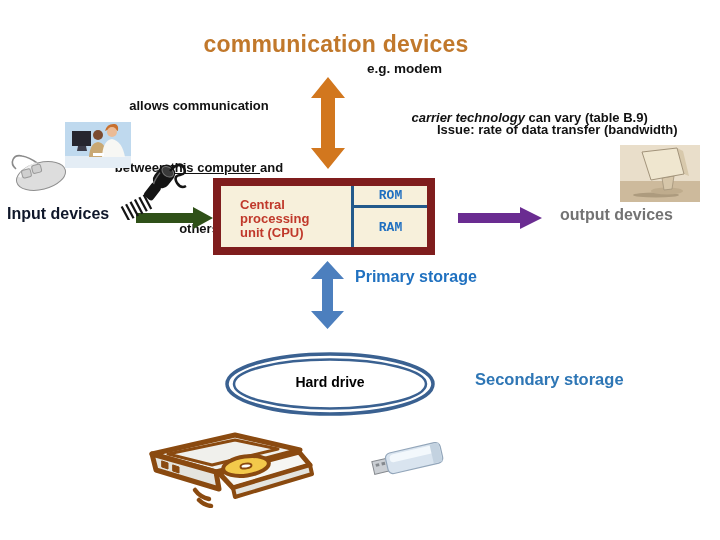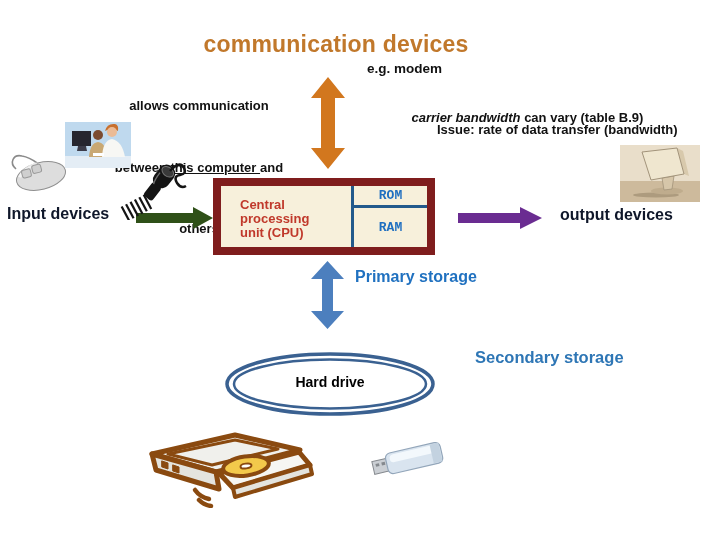--- a/index.html
+++ b/index.html
@@ -24,41 +24,41 @@
     border:8px solid #7f1d1d;background:#F7F0DB;display:flex;
   }
   .cpu-cell{width:130px;box-sizing:border-box;padding:12px 0 0 19px;
     color:#C0392B;font-size:13px;line-height:14px;}
   .cpu-cell .wrap{width:96px;}
   .mem-cell{flex:1;border-left:3px solid #235A8C;display:flex;flex-direction:column;font-family:Liberation Mono, monospace;}
   .rom-row{height:19px;border-bottom:3px solid #235A8C;display:flex;align-items:center;justify-content:center;
     color:#1F6FC0;font-size:13px;}
   .ram-row{flex:1;display:flex;align-items:center;justify-content:center;color:#1F6FC0;font-size:13px;}
   .input-label{left:7px;top:205px;font-size:16px;color:#0f172a;}
-  .output-label{left:560px;top:206px;font-size:16px;color:#0f172a;}
+  .output-label{left:560px;top:206px;font-size:16px;color:#737373;}
   .primary-label{left:355px;top:268px;font-size:16px;color:#2071C0;}
-  .secondary-label{left:475px;top:348px;font-size:16.5px;color:#2E76B5;}
+  .secondary-label{left:475px;top:370px;font-size:16.5px;color:#2E76B5;}
   .harddrive-label{left:224px;top:374px;width:212px;text-align:center;font-size:14px;color:#000;}
 </style>
 </head>
 <body>
 
 <div class="slide">
 
   <div class="abs title">communication devices</div>
 
   <div class="abs note left-note">
     <div><span>allows communication</span></div>
     <div><span>between </span><span class="u">this computer </span><span>and</span></div>
     <div><span>others</span></div>
   </div>
 
   <div class="abs note modem-note">e.g. modem</div>
   <div class="abs note carrier-note">
-    <span class="em">carrier bandwidth</span><span> can vary (table B.9)</span>
+    <span class="em">carrier technology</span><span> can vary (table B.9)</span>
   </div>
   <div class="abs note issue-note">Issue: rate of data transfer (bandwidth)</div>
 
   <svg class="abs" style="left:311px;top:77px" width="34" height="92" viewBox="0 0 34 92">
     <polygon points="17,0 34,21 24,21 24,71 34,71 17,92 0,71 10,71 10,21 0,21" fill="#D2771E"></polygon>
   </svg>
 
   <div class="abs cpu-box">
     <div class="cpu-cell">
       <div class="wrap">Central processing unit (CPU)</div>

